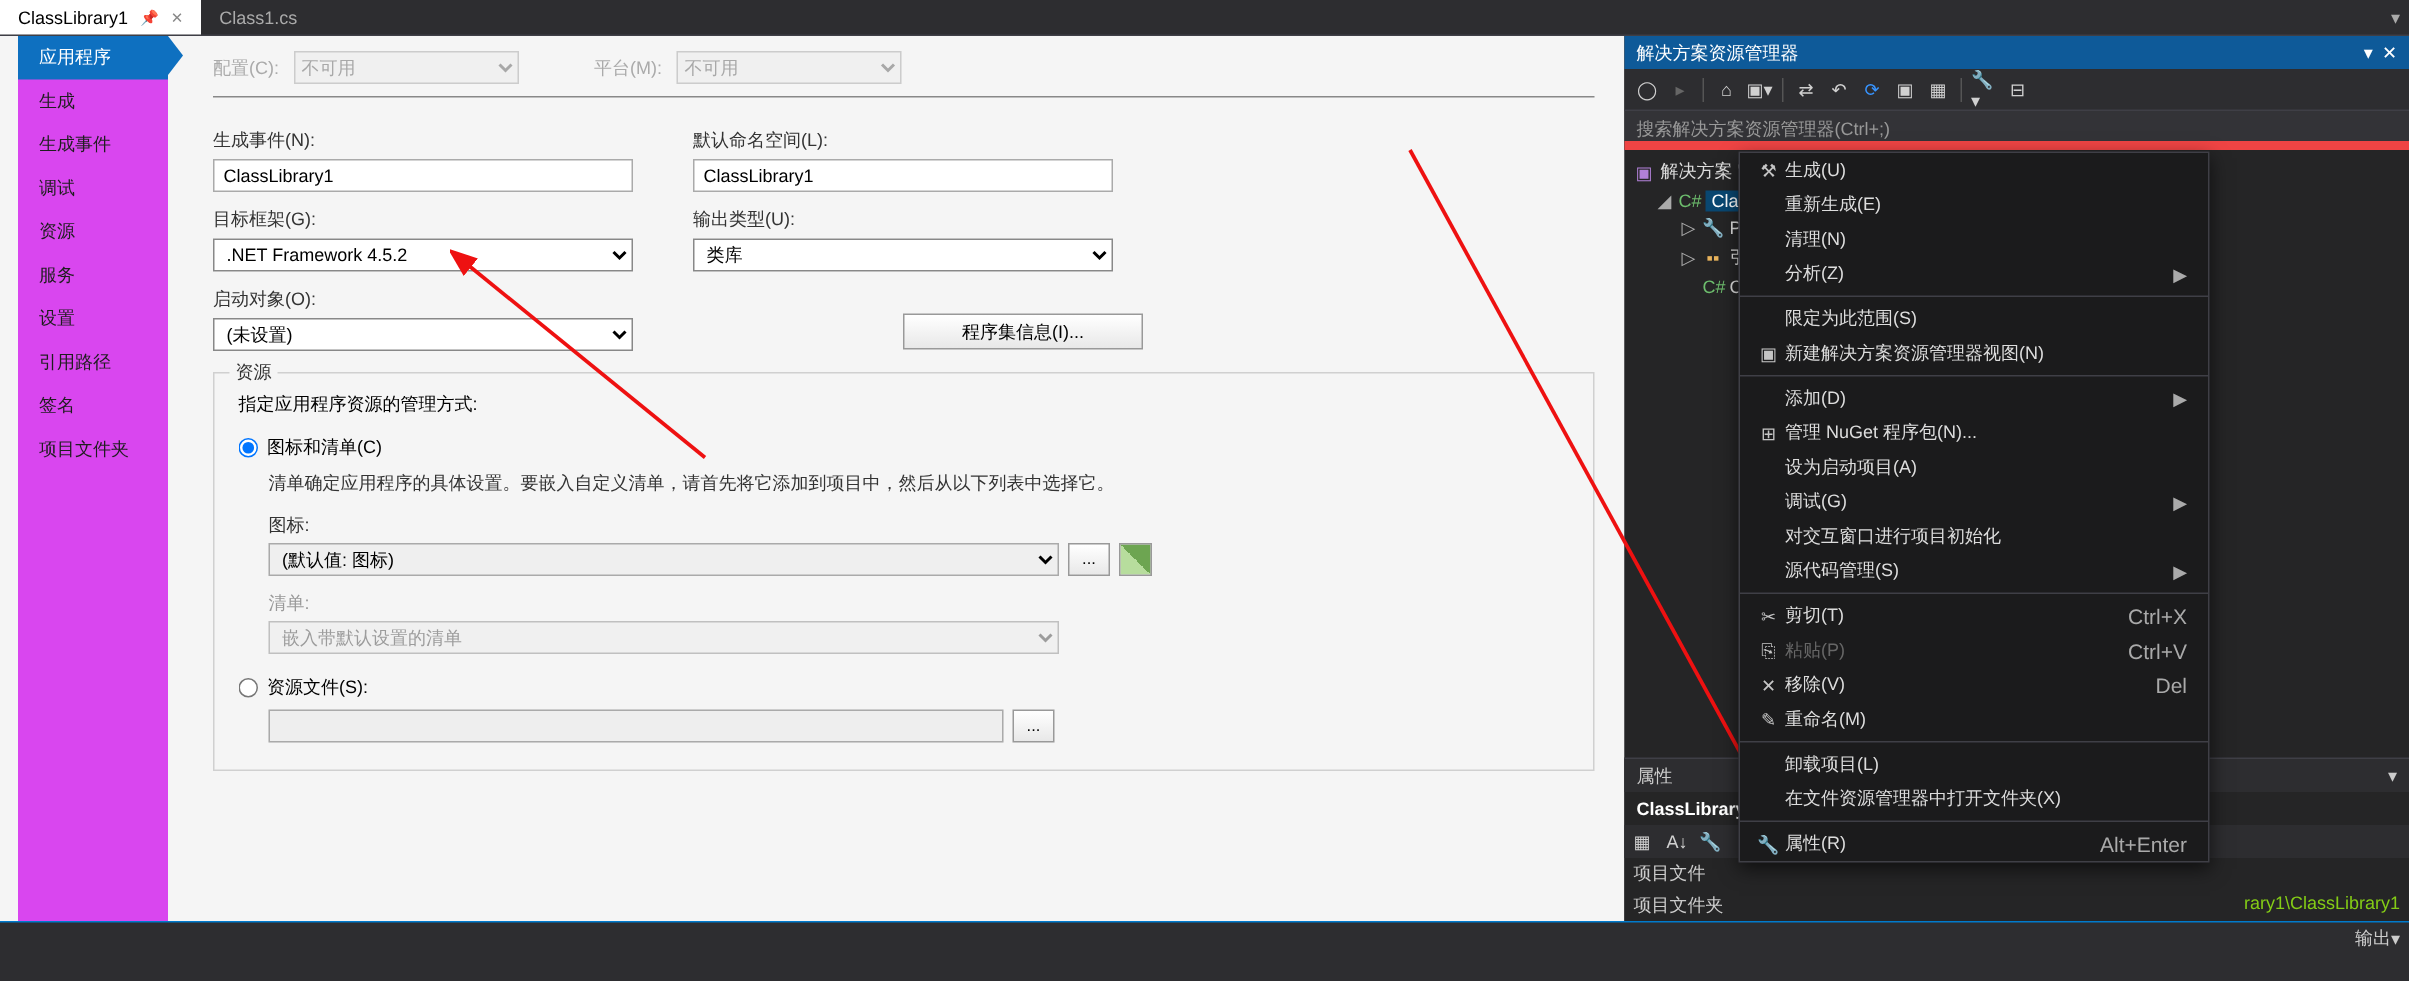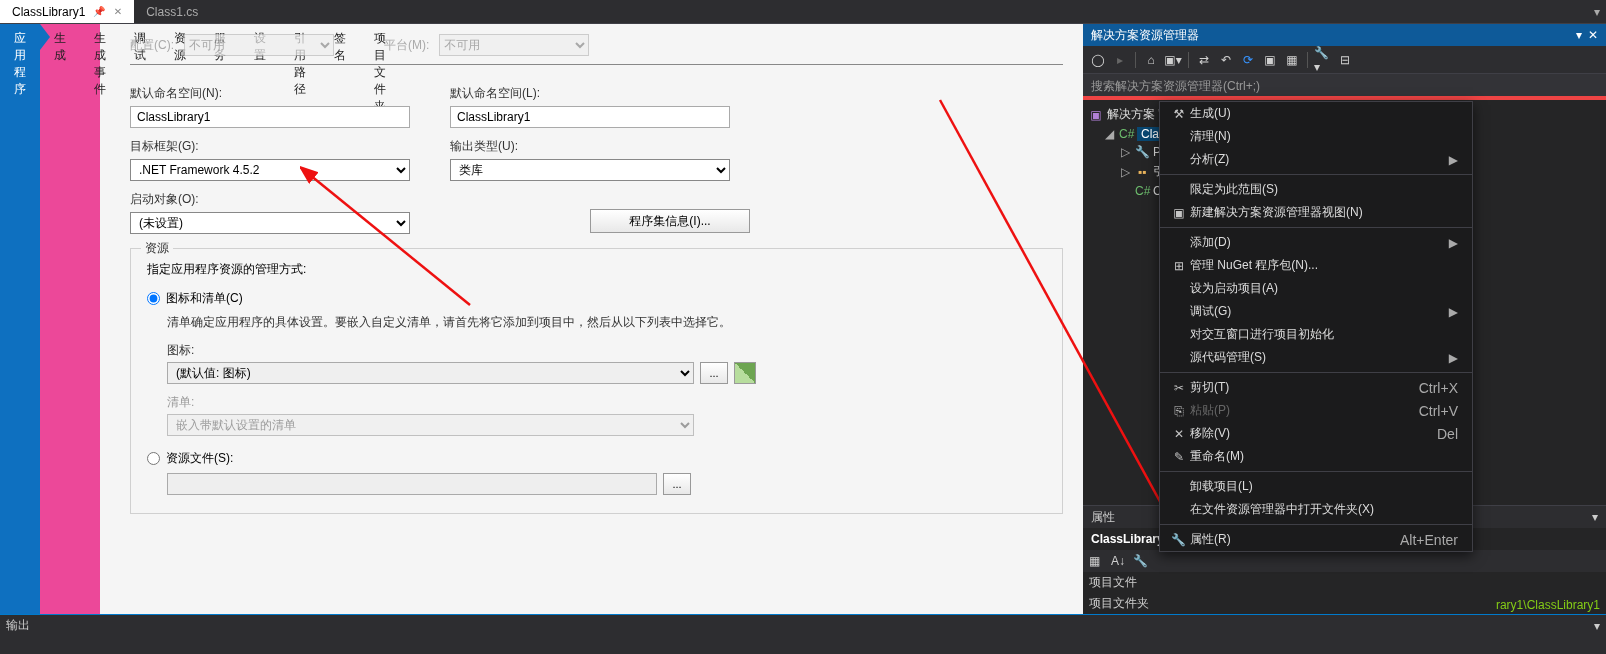--- a/index.html
+++ b/index.html
@@ -9,21 +9,21 @@
 .tab { padding:0 12px; display:flex; align-items:center; gap:8px; color:#aaa; cursor:pointer; }
 .tab.active { background:#fff; color:#000; }
 .tab .x { font-size:10px; color:#888; }
 .tabs-bar .spacer { flex:1; }
 .pin { padding:0 6px; color:#aaa; display:flex; align-items:center; }
 
 .main-split { display:flex; height:590px; }
 
 
 .prop-page { width:1083px; background:#f5f5f5; color:#000; display:flex; }
-.side-nav { width:100px; background:#ec4899; display:flex; flex-direction:row; padding-top:0; }
+.side-nav { width:100px; background:#d946ef; display:flex; flex-direction:column; padding-top:0;margin-left:12px; }
 .side-nav .item { padding:6px 14px; cursor:pointer; color:#1e1e1e; }
 .side-nav .item.sel { background:#0e70c0; color:#fff; position:relative; }
 .side-nav .item.sel::after { content:""; position:absolute; right:-10px; top:0; border-top:13px solid transparent; border-bottom:13px solid transparent; border-left:10px solid #0e70c0; }
 .prop-body { flex:1; padding:10px 20px 30px 30px; overflow:auto; }
 .row { display:flex; align-items:center; gap:10px; margin-bottom:8px; }
 .row label { color:#444; }
 .row label.dis { color:#aaa; }
 .cfg-row { }
 select.wide { width:150px; height:22px; border:1px solid #bbb; background:#eee; color:#888; }
 input.text { width:280px; height:22px; border:1px solid #aaa; padding:0 6px; }
@@ -44,21 +44,21 @@
 .swatch { width:22px; height:22px; border:1px solid #999; background:linear-gradient(45deg,#b7dd9d 50%,#6da551 50%); }
 hr.divider { border:0; border-top:1px solid #888; margin:6px 0 10px 0; }
 
 
 .right-pane { flex:1; display:flex; flex-direction:column; background:#252526; }
 .panel-title { height:22px; background:#0e5a99; color:#fff; display:flex; align-items:center; padding:0 8px; justify-content:space-between;gap:16px; }
 .panel-title .tools { display:flex; gap:6px; }
 .toolbar { height:28px; background:#2d2d30; display:flex; align-items:center; gap:4px; padding:0 6px; border-bottom:1px solid #3f3f46; }
 .toolbar .ico { width:18px; height:18px; display:flex; align-items:center; justify-content:center; color:#d0d0d0; cursor:pointer; }
 .toolbar .sep { width:1px; height:16px; background:#555; margin:0 2px; }
-.search { height:26px; background:#333337; padding:4px 8px; color:#999; border-bottom:4px solid #ef4444;}
+.search { height:26px; background:#333337; padding:4px 8px; color:#999; border-bottom:6px solid #ef4444;}
 .tree { padding:4px 6px; color:#ddd; }
 .tree .node { display:flex; align-items:center; gap:4px; padding:2px 0; }
 .tree .tw { color:#aaa; width:10px; cursor:pointer; }
 .tree .ic { width:14px; text-align:center; color:#e8b35c; }
 .tree .sel-node { background:#094771; color:#fff; padding:0 4px; }
 .tree .ind1 { margin-left:16px; }
 .tree .ind2 { margin-left:32px; }
 
 
 .ctx { position:absolute; left:1159px; top:101px; width:314px; background:#1b1b1c; border:1px solid #3f3f46; box-shadow:0 4px 12px rgba(0,0,0,.6); z-index:50; }
@@ -69,25 +69,25 @@
 .ctx .mi .arr { color:#aaa; }
 .ctx .msep { height:1px; background:#3f3f46; margin:3px 0; }
 .ctx .mi.dis { color:#666; }
 
 
 .props-panel { background:#252526; border-top:1px solid #3f3f46; }
 .props-panel .ptitle { height:22px; background:#2d2d30; padding:0 8px; display:flex; align-items:center; justify-content:space-between; color:#ccc; }
 .props-panel .psub { padding:4px 8px; color:#fff; font-weight:bold; }
 .props-panel .ptool { height:22px; background:#2d2d30; display:flex; align-items:center; gap:6px; padding:0 6px; }
 .props-panel .ptool .ico{ width:16px; color:#d0d0d0;}
-.props-panel .prow { display:flex; padding:2px 6px; color:#ccc; gap:10px;align-items:flex-end;}
+.props-panel .prow { display:flex; padding:2px 6px; color:#ccc; gap:10px;}
 .props-panel .prow .pk { width:60px; }
 
 
-.output-bar { height:22px; background:#2d2d30; border-top:1px solid #007acc; color:#ccc; padding:2px 6px; display:flex; align-items:center; justify-content:space-between;}
+.output-bar { height:22px; background:#2d2d30; border-top:1px solid #007acc; color:#ccc; padding:2px 6px; display:flex; align-items:center; justify-content:flex-end;}
 .output-row { height:18px; background:#2d2d30; padding:0 6px; color:#999; font-size:11px;}
 
 
 .arrow-svg { position:absolute; pointer-events:none; z-index:40; }
 
 </style>
 </head>
 <body>
 
 <div class="tabs-bar">
@@ -124,21 +124,21 @@
         <label class="dis">配置(C):</label>
         <select class="wide" disabled=""><option>不可用</option></select>
         <div style="width:30px"></div>
         <label class="dis">平台(M):</label>
         <select class="wide" disabled=""><option>不可用</option></select>
       </div>
       <hr class="divider">
 
       <div class="form-grid">
         <div class="col">
-          <div class="lbl">默认命名空间(N):</div>
+          <div class="lbl">生成事件(N):</div>
           <input class="text" value="ClassLibrary1" style="">
           <div class="lbl">目标框架(G):</div>
           <select class="sel"><option>.NET Framework 4.5.2</option></select>
           <div class="lbl">启动对象(O):</div>
           <select class="sel"><option>(未设置)</option></select>
         </div>
         <div class="col">
           <div class="lbl">默认命名空间(L):</div>
           <input class="text" value="ClassLibrary1" style="">
           <div class="lbl">输出类型(U):</div>
@@ -264,20 +264,24 @@
 <div class="output-bar">
   <span>输出</span>
   <span>▾</span>
 </div>
 <div class="output-row"></div>
 
 <div class="ctx" id="ctx">
     <div class="mi">
       <span class="mic">⚒</span>
       <span class="mlbl">生成(U)</span>
+    </div>
+    <div class="mi">
+      <span class="mic"></span>
+      <span class="mlbl">重新生成(E)</span>
     </div>
     <div class="mi">
       <span class="mic"></span>
       <span class="mlbl">清理(N)</span>
     </div>
     <div class="mi">
       <span class="mic"></span>
       <span class="mlbl">分析(Z)</span>
       <span class="arr">▶</span>
     </div>

